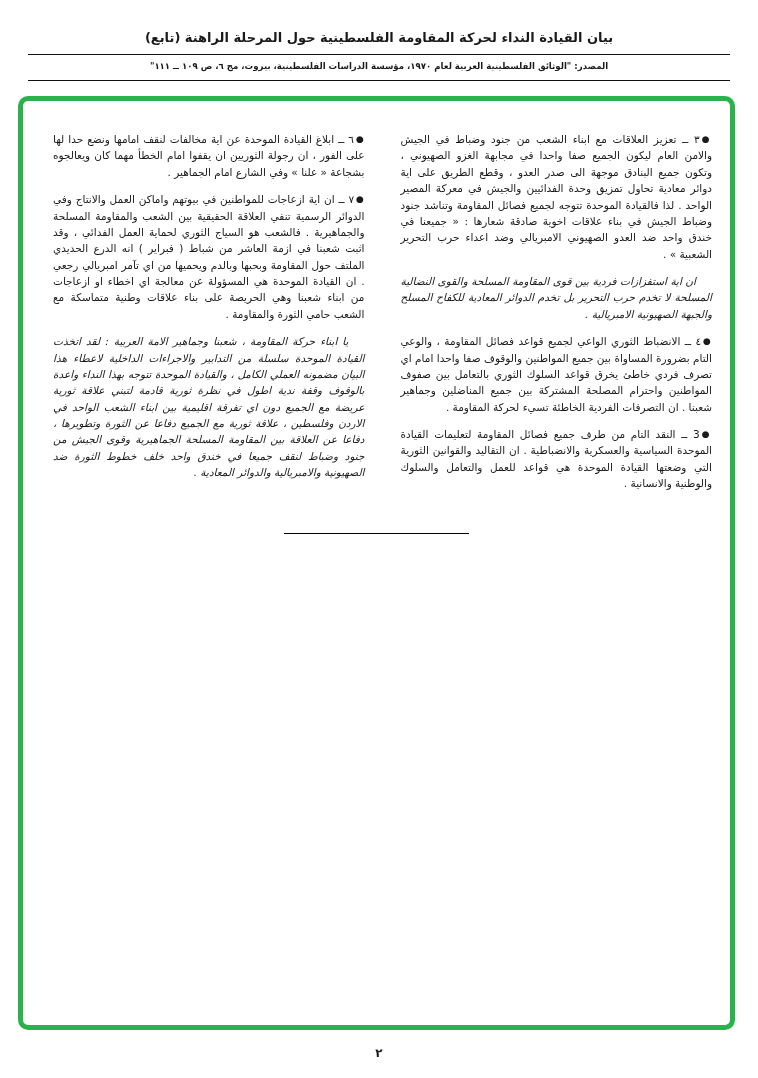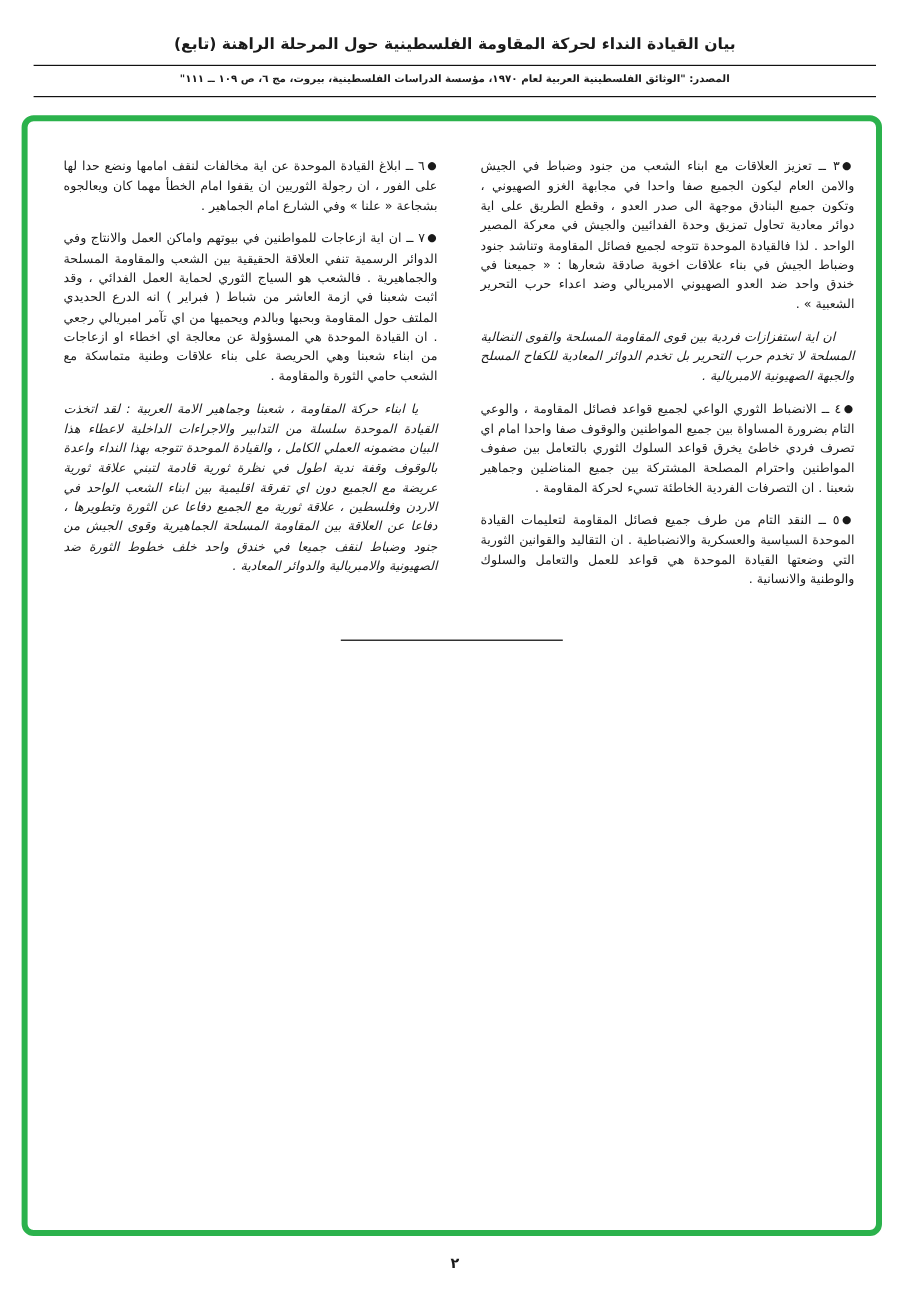--- a/index.html
+++ b/index.html
@@ -42,21 +42,21 @@
     <hr class="rule">
   </header>
 
   <section class="content-frame">
     <div class="columns">
 
       <div class="col">
         <p class="para"><span class="bullet">●</span><span>٣ ــ تعزيز العلاقات مع ابناء الشعب من جنود وضباط في الجيش والامن العام ليكون الجميع صفا واحدا في مجابهة الغزو الصهيوني ، وتكون جميع البنادق موجهة الى صدر العدو ، وقطع الطريق على اية دوائر معادية تحاول تمزيق وحدة الفدائيين والجيش في معركة المصير الواحد . لذا فالقيادة الموحدة تتوجه لجميع فصائل المقاومة وتناشد جنود وضباط الجيش في بناء علاقات اخوية صادقة شعارها : « جميعنا في خندق واحد ضد العدو الصهيوني الامبريالي وضد اعداء حرب التحرير الشعبية » .</span></p>
         <p class="para indent"><span>ان اية استفزازات فردية بين قوى المقاومة المسلحة والقوى النضالية المسلحة لا تخدم حرب التحرير بل تخدم الدوائر المعادية للكفاح المسلح والجبهة الصهيونية الامبريالية .</span></p>
         <p class="para"><span class="bullet">●</span><span>٤ ــ الانضباط الثوري الواعي لجميع قواعد فصائل المقاومة ، والوعي التام بضرورة المساواة بين جميع المواطنين والوقوف صفا واحدا امام اي تصرف فردي خاطئ يخرق قواعد السلوك الثوري بالتعامل بين صفوف المواطنين واحترام المصلحة المشتركة بين جميع المناضلين وجماهير شعبنا . ان التصرفات الفردية الخاطئة تسيء لحركة المقاومة .</span></p>
-        <p class="para"><span class="bullet">●</span><span>٥ ــ النقد التام من طرف جميع فصائل المقاومة لتعليمات القيادة الموحدة السياسية والعسكرية والانضباطية . ان التقاليد والقوانين الثورية التي وضعتها القيادة الموحدة هي قواعد للعمل والتعامل والسلوك والوطنية والانسانية .</span></p>
+        <p class="para"><span class="bullet">●</span><span>3 ــ النقد التام من طرف جميع فصائل المقاومة لتعليمات القيادة الموحدة السياسية والعسكرية والانضباطية . ان التقاليد والقوانين الثورية التي وضعتها القيادة الموحدة هي قواعد للعمل والتعامل والسلوك والوطنية والانسانية .</span></p>
       </div>
 
       <div class="col">
         <p class="para"><span class="bullet">●</span><span>٦ ــ ابلاغ القيادة الموحدة عن اية مخالفات لنقف امامها ونضع حدا لها على الفور ، ان رجولة الثوريين ان يقفوا امام الخطأ مهما كان ويعالجوه بشجاعة « علنا » وفي الشارع امام الجماهير .</span></p>
         <p class="para"><span class="bullet">●</span><span>٧ ــ ان اية ازعاجات للمواطنين في بيوتهم واماكن العمل والانتاج وفي الدوائر الرسمية تنفي العلاقة الحقيقية بين الشعب والمقاومة المسلحة والجماهيرية . فالشعب هو السياج الثوري لحماية العمل الفدائي ، وقد اثبت شعبنا في ازمة العاشر من شباط ( فبراير ) انه الدرع الحديدي الملتف حول المقاومة وبحبها وبالدم ويحميها من اي تآمر امبريالي رجعي . ان القيادة الموحدة هي المسؤولة عن معالجة اي اخطاء او ازعاجات من ابناء شعبنا وهي الحريصة على بناء علاقات وطنية متماسكة مع الشعب حامي الثورة والمقاومة .</span></p>
         <p class="para indent"><span>يا ابناء حركة المقاومة ، شعبنا وجماهير الامة العربية : لقد اتخذت القيادة الموحدة سلسلة من التدابير والاجراءات الداخلية لاعطاء هذا البيان مضمونه العملي الكامل ، والقيادة الموحدة تتوجه بهذا النداء واعدة بالوقوف وقفة ندية اطول في نظرة ثورية قادمة لتبني علاقة ثورية عريضة مع الجميع دون اي تفرقة اقليمية بين ابناء الشعب الواحد في الاردن وفلسطين ، علاقة ثورية مع الجميع دفاعا عن الثورة وتطويرها ، دفاعا عن العلاقة بين المقاومة المسلحة الجماهيرية وقوى الجيش من جنود وضباط لنقف جميعا في خندق واحد خلف خطوط الثورة ضد الصهيونية والامبريالية والدوائر المعادية .</span></p>
       </div>
 
     </div>
     <hr class="section-divider">

